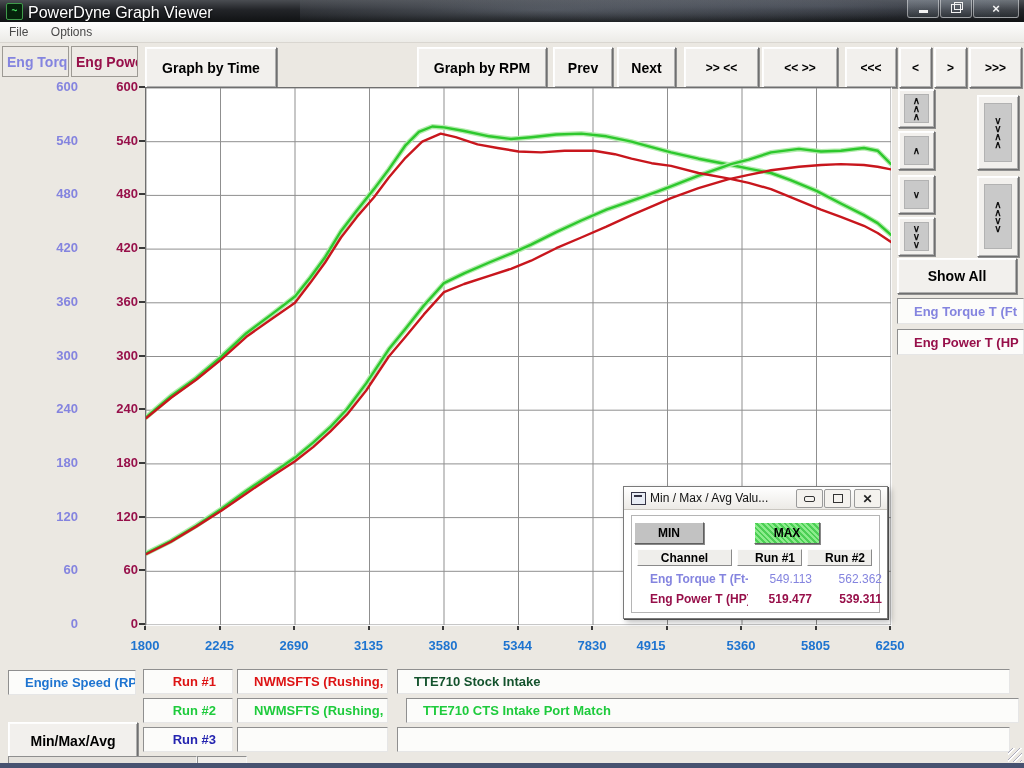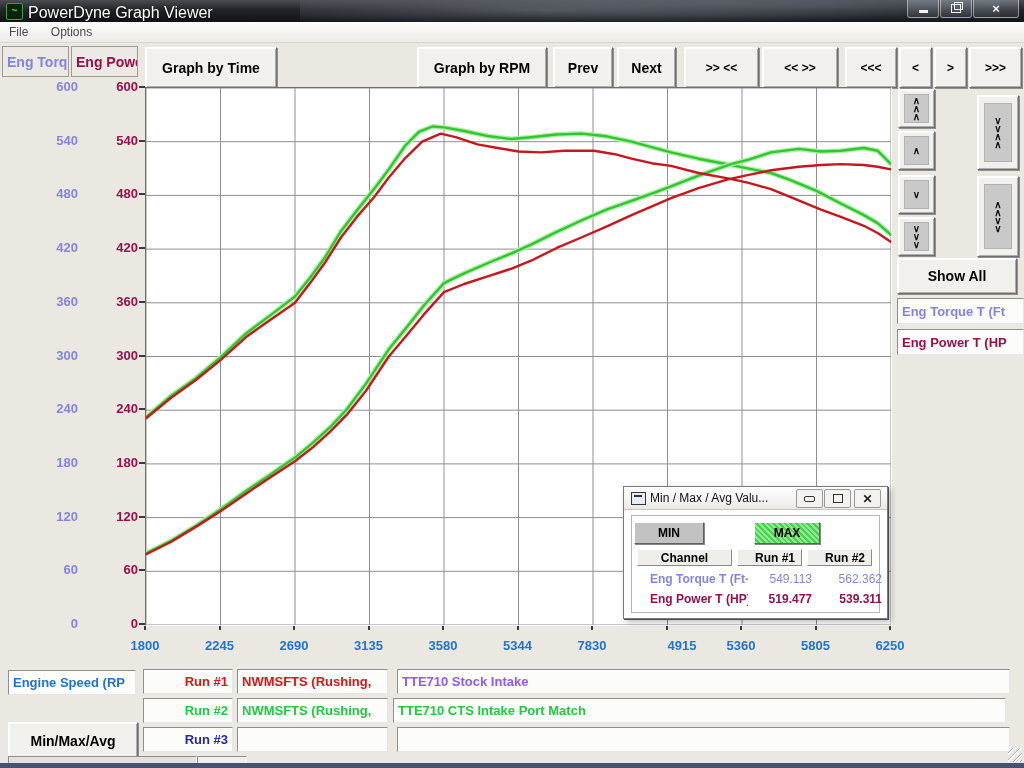--- a/index.html
+++ b/index.html
@@ -29,21 +29,21 @@
   .menubar{position:absolute;left:0;top:22px;width:1024px;height:20px;
     background:linear-gradient(180deg,#fdfdfd,#ecebe7);border-bottom:1px solid #d9d6d0;}
   .menu-item{display:inline-block;padding:3px 9px 0 9px;font-size:12px;color:#4a4a4a;}
   
   .btn{position:absolute;background:#f2f0ed;border:1px solid;border-color:#ffffff #6f6f6f #6f6f6f #ffffff;
     box-shadow:inset 1px 1px 0 #fdfdfd, inset -1px -1px 0 #aeaeae, 1px 1px 0 #8f8f8f;
     display:flex;align-items:center;justify-content:center;font-weight:bold;font-size:14px;color:#000;
     cursor:default;}
   .field{position:absolute;background:#fcfcfa;border:1px solid;border-color:#8f8f8f #e6e6e6 #e6e6e6 #8f8f8f;
     overflow:hidden;white-space:nowrap;font-weight:bold;font-size:13px;display:flex;align-items:center;
-    padding:0 4px;box-sizing:border-box;}
+    padding:0 16px;box-sizing:border-box;}
   .axis-box{position:absolute;top:46px;width:67px;height:31px;background:#edeae5;
     border:1px solid #9d9a94;overflow:hidden;white-space:nowrap;display:flex;align-items:center;
     font-weight:bold;font-size:14px;padding-left:4px;box-sizing:border-box;}
   
   #plot{position:absolute;left:145px;top:87px;width:745px;height:537px;background:#fff;
     border:1px solid;border-color:#6f6f6f #fbfbfb #fbfbfb #6f6f6f;box-sizing:content-box;}
   #plot svg{display:block;}
   .num{position:absolute;font-weight:bold;font-size:13px;}
   .ytick-mark{position:absolute;width:6px;height:2px;background:#3a3a3a;}
   .xtick-mark{position:absolute;width:2px;height:4px;background:#3a3a3a;}
@@ -195,21 +195,21 @@
   </div>
 
   <div id="xlabels">
       <div class="num" style="left: 115px; width: 60px; top: 638px; text-align: center; color: rgb(30, 116, 208);">1800</div>
       <div class="num" style="left: 189.5px; width: 60px; top: 638px; text-align: center; color: rgb(30, 116, 208);">2245</div>
       <div class="num" style="left: 264px; width: 60px; top: 638px; text-align: center; color: rgb(30, 116, 208);">2690</div>
       <div class="num" style="left: 338.5px; width: 60px; top: 638px; text-align: center; color: rgb(30, 116, 208);">3135</div>
       <div class="num" style="left: 413px; width: 60px; top: 638px; text-align: center; color: rgb(30, 116, 208);">3580</div>
       <div class="num" style="left: 487.5px; width: 60px; top: 638px; text-align: center; color: rgb(30, 116, 208);">5344</div>
       <div class="num" style="left: 562px; width: 60px; top: 638px; text-align: center; color: rgb(30, 116, 208);">7830</div>
-      <div class="num" style="left: 636.5px; width: 60px; top: 638px; text-align: right; color: rgb(30, 116, 208);">4915</div>
+      <div class="num" style="left: 636.5px; width: 60px; top: 638px; text-align: left; color: rgb(30, 116, 208);">4915</div>
       <div class="num" style="left: 711px; width: 60px; top: 638px; text-align: center; color: rgb(30, 116, 208);">5360</div>
       <div class="num" style="left: 785.5px; width: 60px; top: 638px; text-align: center; color: rgb(30, 116, 208);">5805</div>
       <div class="num" style="left: 860px; width: 60px; top: 638px; text-align: center; color: rgb(30, 116, 208);">6250</div>
     </div>
   <div id="xticks">
       <div class="xtick-mark" style="left: 144px; top: 626px;"></div>
       <div class="xtick-mark" style="left: 218.5px; top: 626px;"></div>
       <div class="xtick-mark" style="left: 293px; top: 626px;"></div>
       <div class="xtick-mark" style="left: 367.5px; top: 626px;"></div>
       <div class="xtick-mark" style="left: 442px; top: 626px;"></div>
@@ -303,30 +303,30 @@
     <span style="color: rgb(30, 116, 208);">Engine Speed (RP</span>
   </div>
 
   <div class="field" style="left:143px;top:669px;width:90px;height:25px;justify-content:flex-end;">
     <span style="color: rgb(221, 20, 20);">Run #1</span>
   </div>
   <div class="field" style="left:237px;top:669px;width:151px;height:25px;">
     <span style="color: rgb(221, 20, 20);">NWMSFTS (Rushing,</span>
   </div>
   <div class="field" style="left:397px;top:669px;width:613px;height:25px;">
-    <span style="color: #8b5cf6;">TTE710 Stock Intake</span>
+    <span style="color: #14532d;">TTE710 Stock Intake</span>
   </div>
 
   <div class="field" style="left:143px;top:698px;width:90px;height:25px;justify-content:flex-end;">
     <span style="color: rgb(30, 203, 60);">Run #2</span>
   </div>
   <div class="field" style="left:237px;top:698px;width:151px;height:25px;">
     <span style="color: rgb(30, 203, 60);">NWMSFTS (Rushing,</span>
   </div>
-  <div class="field" style="left:393px;top:698px;width:613px;height:25px;">
+  <div class="field" style="left:406px;top:698px;width:613px;height:25px;">
     <span style="color: rgb(30, 203, 60);">TTE710 CTS Intake Port Match</span>
   </div>
 
   <div class="field" style="left:143px;top:727px;width:90px;height:25px;justify-content:flex-end;">
     <span style="color: rgb(37, 37, 176);">Run #3</span>
   </div>
   <div class="field" style="left:237px;top:727px;width:151px;height:25px;">
     <span style="color: rgb(37, 37, 176);"></span>
   </div>
   <div class="field" style="left:397px;top:727px;width:613px;height:25px;">

